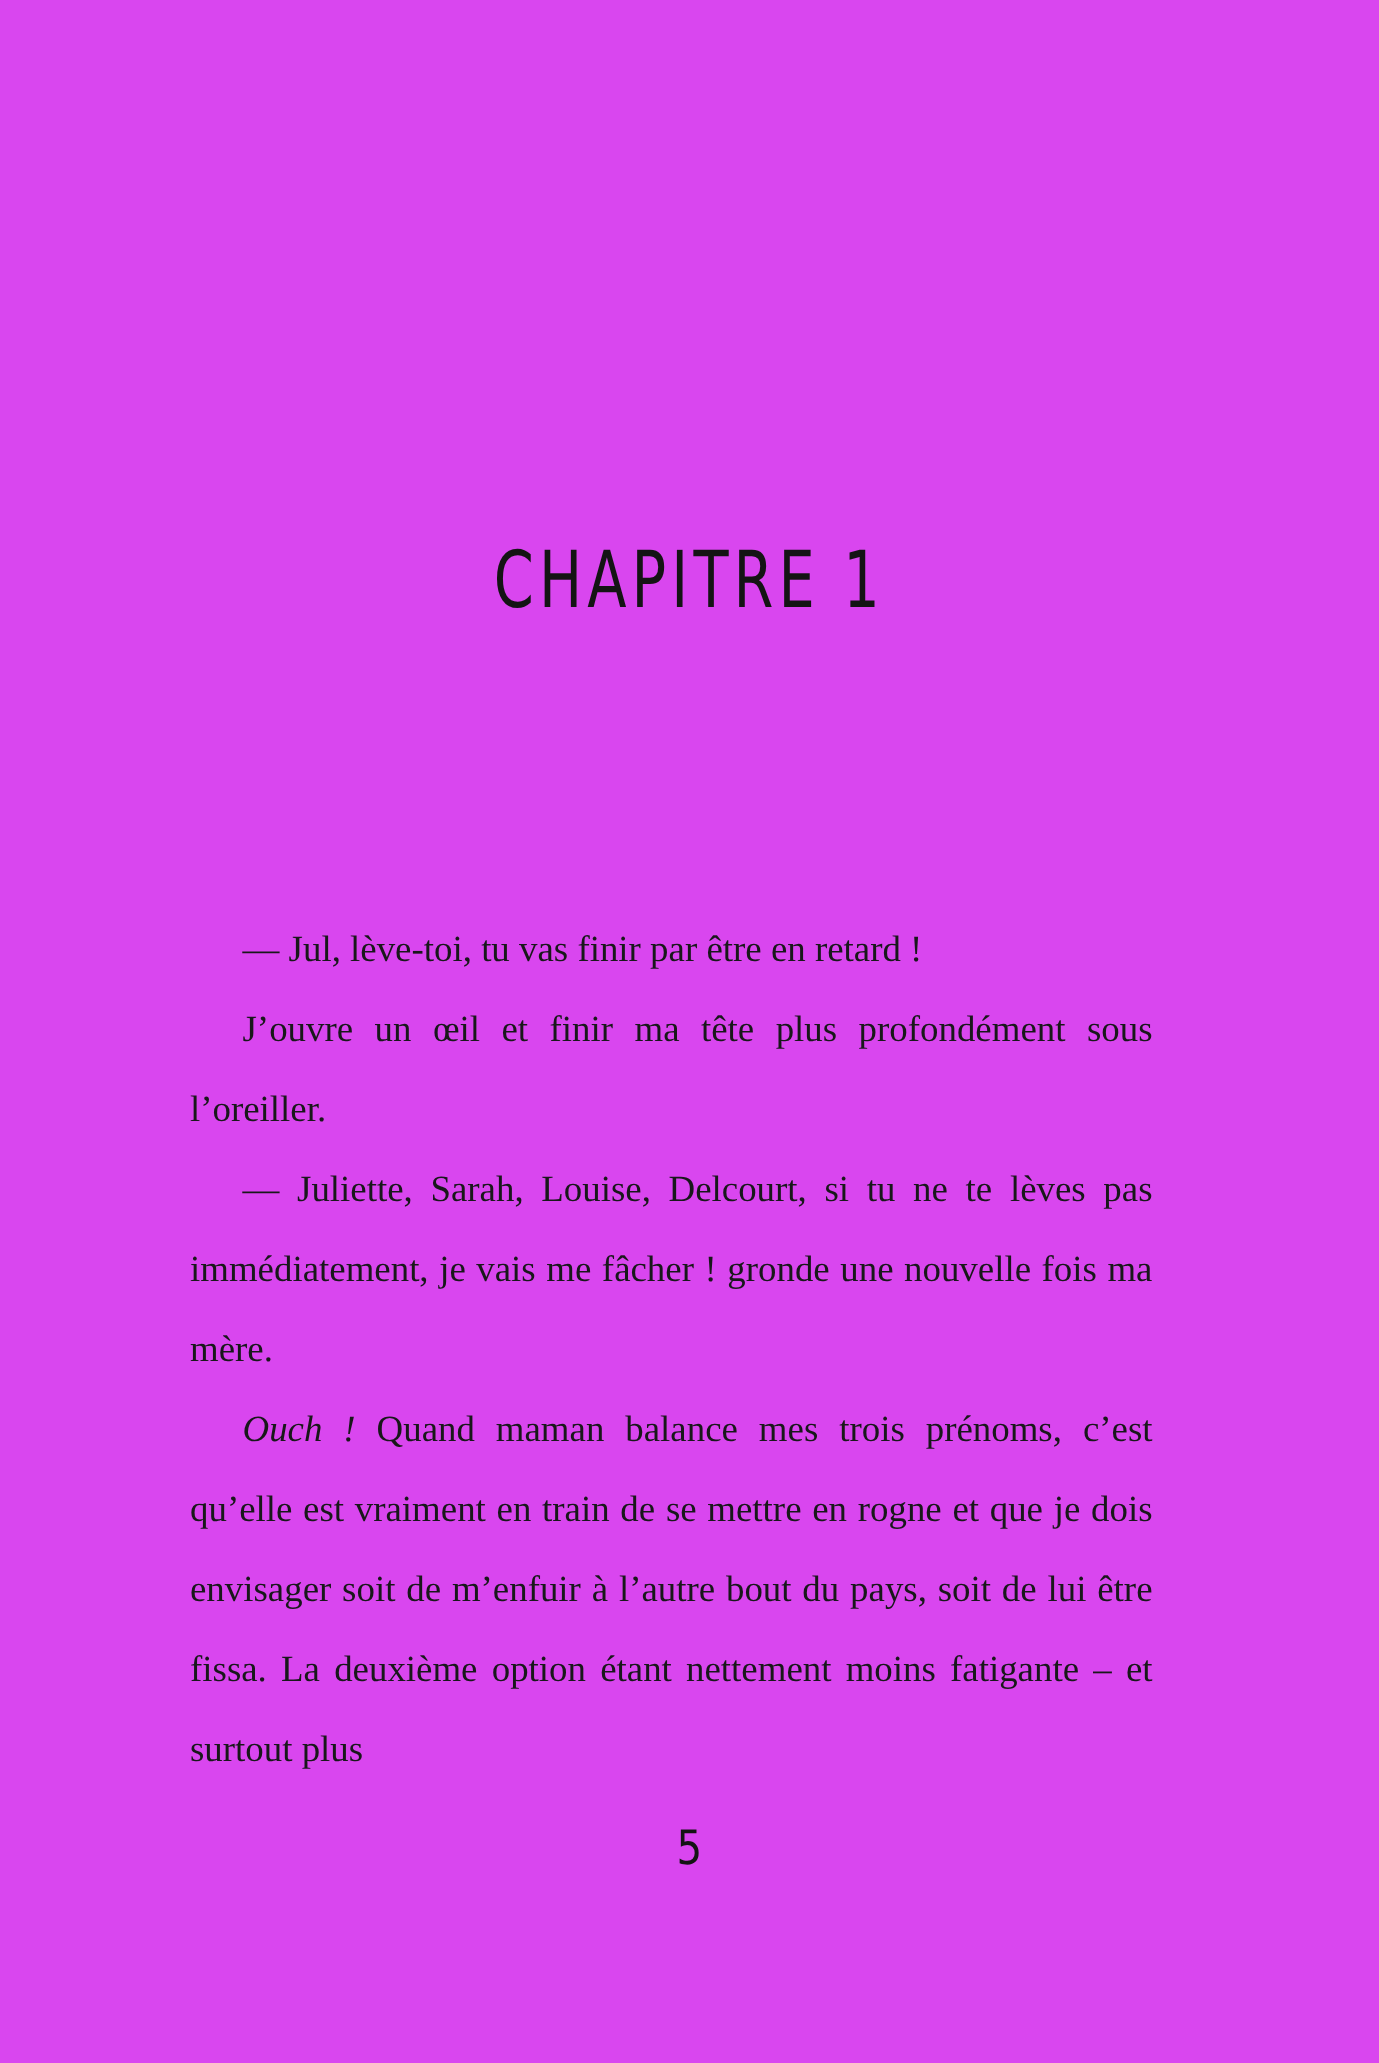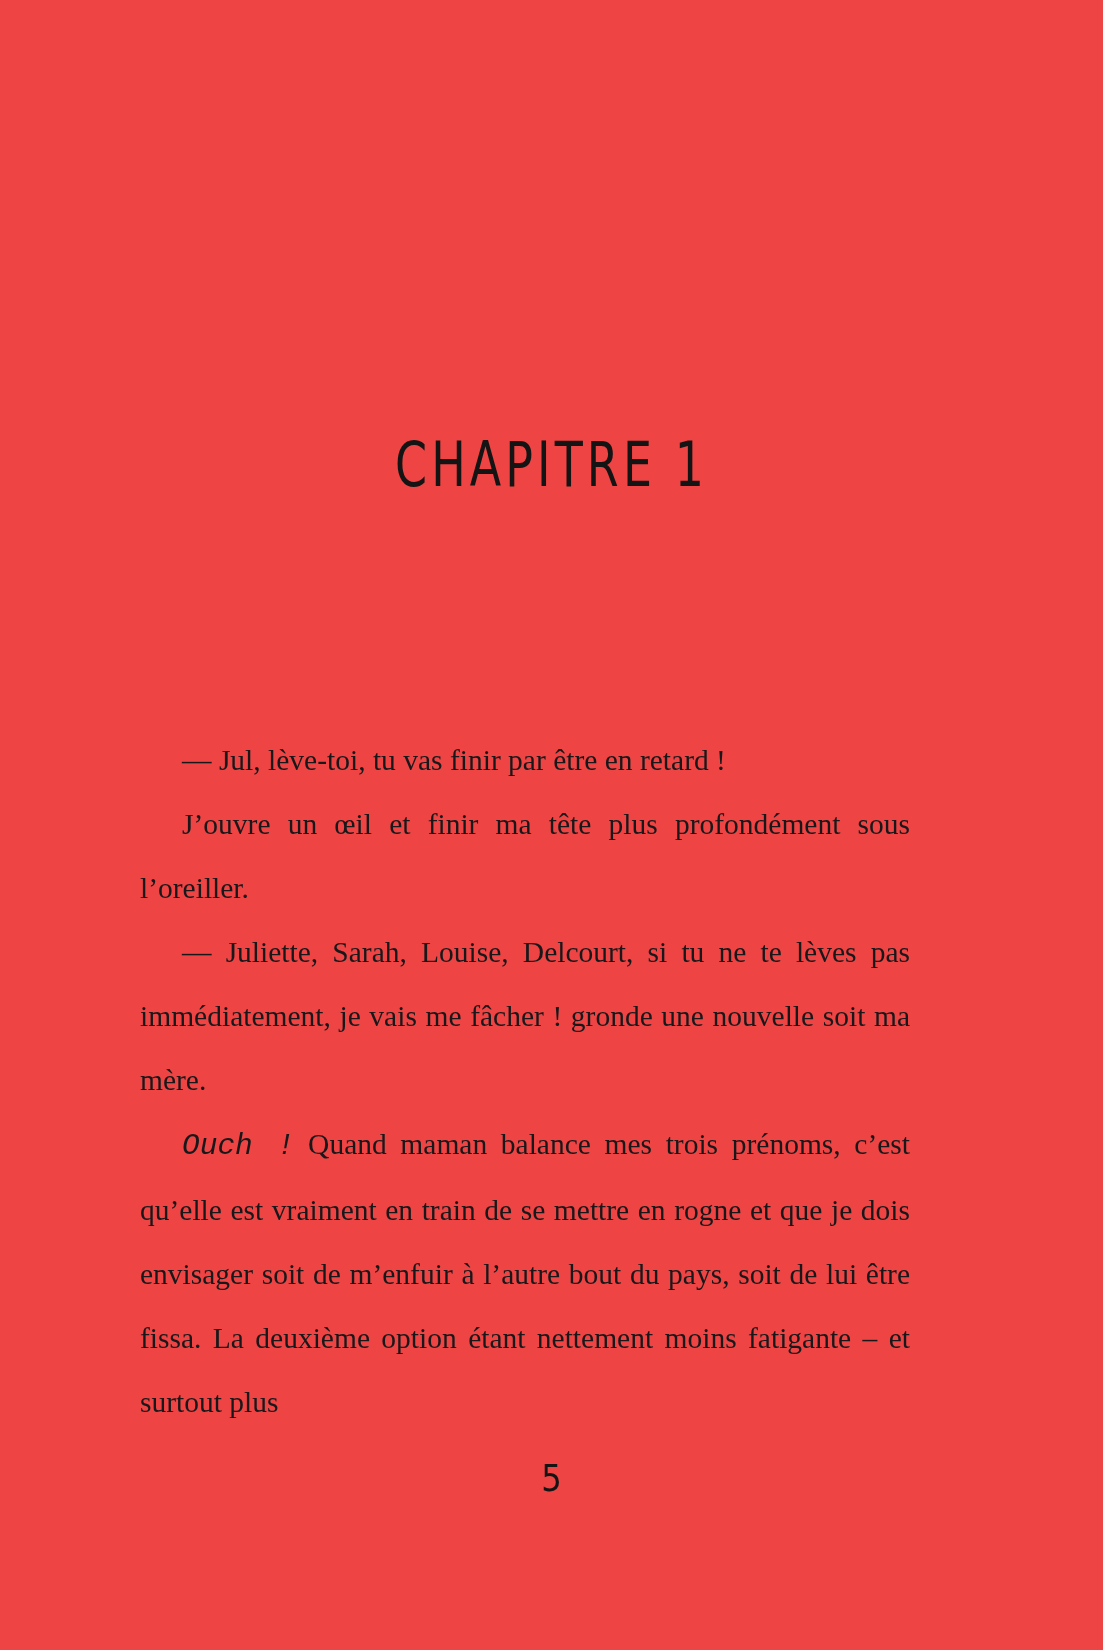--- a/index.html
+++ b/index.html
@@ -15,21 +15,21 @@
     font-family: "Liberation Serif", serif;
     color: #1b1b1b;
   }
 
   .page {
     position: absolute;
     left: 0;
     top: 0;
     width: 1103px;
     height: 1650px;
-    background: #ef4444;
+    background: #d946ef;
   }
 
   
   .chapter-title {
     position: absolute;
     left: 0;
     top: 432px;
     width: 1103px;
     text-align: center;
     font-family: "DejaVu Sans", sans-serif;
@@ -37,37 +37,36 @@
     font-weight: 400;
     letter-spacing: 5px;
     color: #141414;
     transform: scaleX(0.82) scaleY(1.12);
     transform-origin: 50% 50%;
   }
 
   
   .body-text {
     position: absolute;
-    left: 140px;
+    left: 152px;
     top: 728px;
     width: 770px;
     font-size: 29.5px;
     line-height: 64px;
     text-align: justify;
     text-justify: inter-word;
     color: #18181a;
     font-family: "Liberation Serif", serif;
   }
   .body-text p {
     margin: 0;
     text-indent: 42px;
   }
   .italic {
     font-style: italic;
-    font-family: Liberation Mono, monospace;
   }
 
   
   .page-number {
     position: absolute;
     left: 0;
     top: 1456px;
     width: 1103px;
     text-align: center;
     font-family: "DejaVu Sans", sans-serif;
@@ -80,21 +79,21 @@
 </head>
 <body>
 
 <div class="page">
 
   <div class="chapter-title">CHAPITRE 1</div>
 
   <div class="body-text">
     <p>— Jul, lève-toi, tu vas finir par être en retard !</p>
     <p>J’ouvre un œil et finir ma tête plus profondément sous l’oreiller.</p>
-    <p>— Juliette, Sarah, Louise, Delcourt, si tu ne te lèves pas immédiatement, je vais me fâcher ! gronde une nouvelle soit ma mère.</p>
+    <p>— Juliette, Sarah, Louise, Delcourt, si tu ne te lèves pas immédiatement, je vais me fâcher ! gronde une nouvelle fois ma mère.</p>
     <p>
       <span class="italic">Ouch !</span>
       <span>Quand maman balance mes trois prénoms, c’est qu’elle est vraiment en train de se mettre en rogne et que je dois envisager soit de m’enfuir à l’autre bout du pays, soit de lui être fissa. La deuxième option étant nettement moins fatigante – et surtout plus</span>
     </p>
   </div>
 
   <div class="page-number">5</div>
 
 </div>
 

